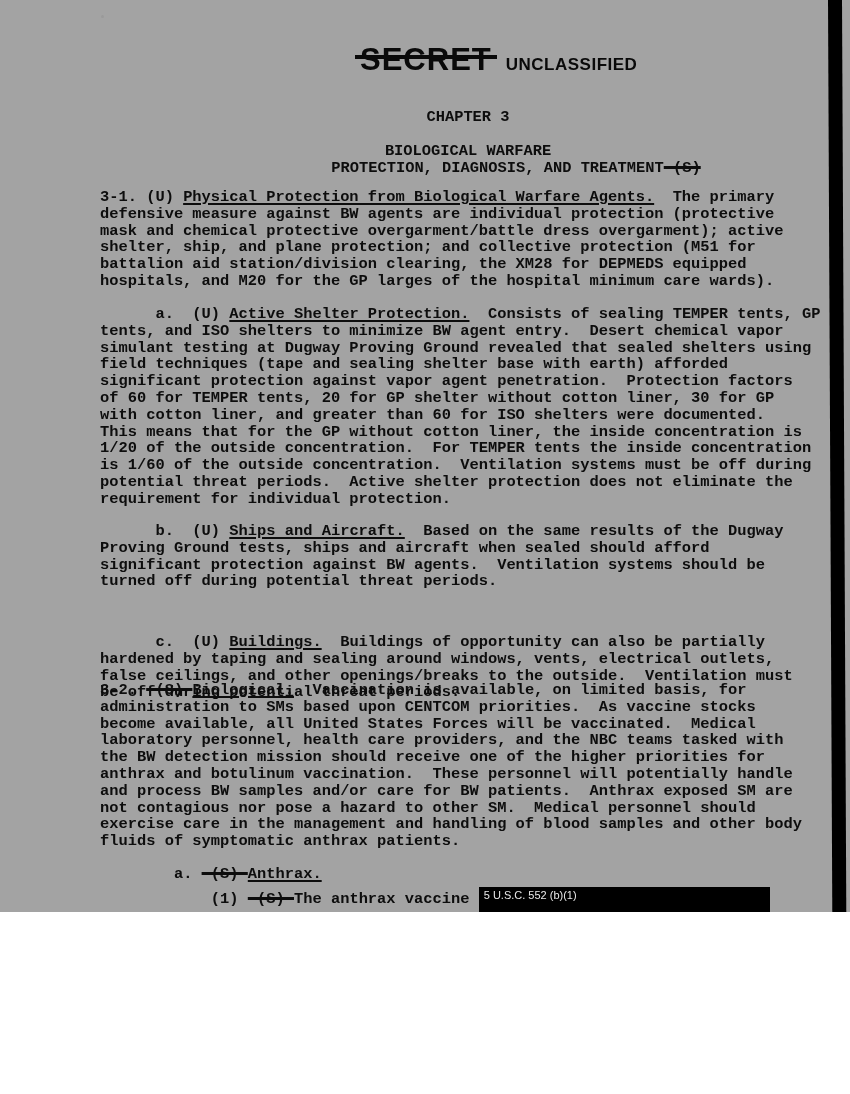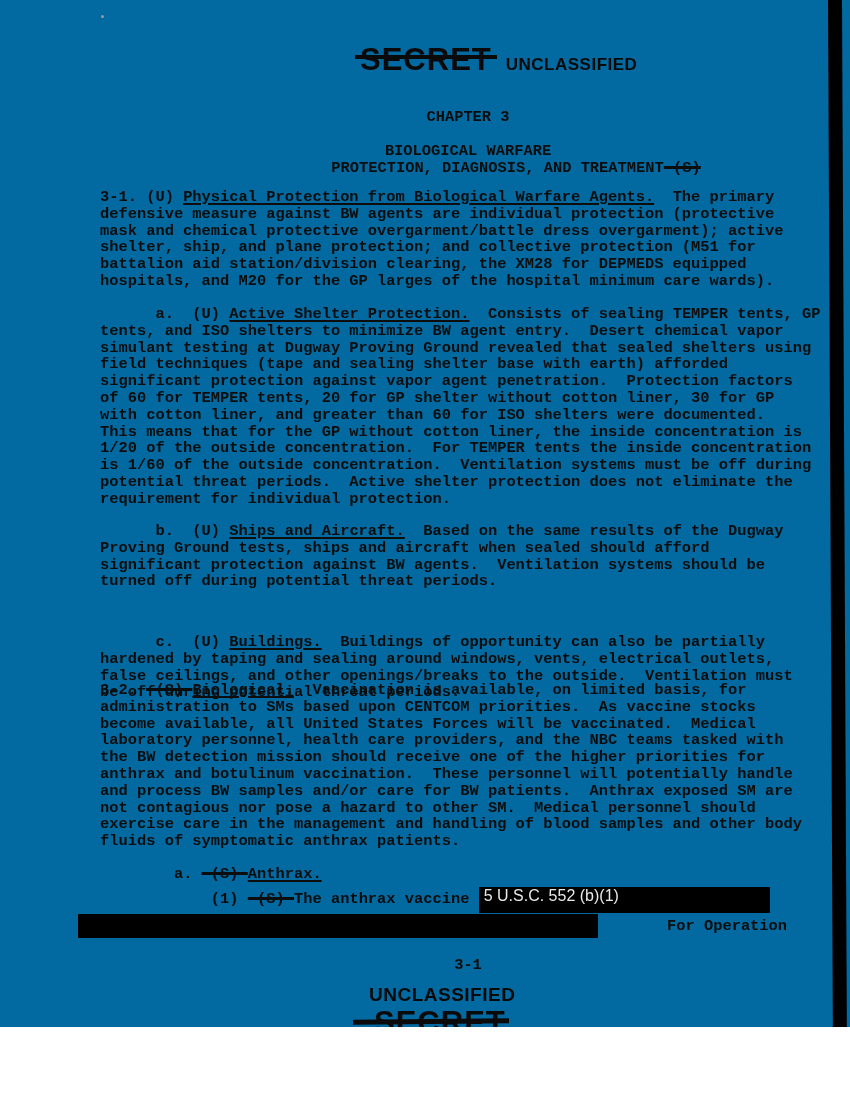--- a/index.html
+++ b/index.html
@@ -1,34 +1,34 @@
 <!DOCTYPE html>
 <html><head>
 <meta charset="utf-8">
 <style>
   html,body { margin:0; padding:0; background:#fff; }
   .page {
-    position:relative; width:850px; height:1027px; background:#0369a1;
+    position:relative; width:850px; height:912px; background:#a3a3a3;
     overflow:hidden; color:#0d0d0d;
     font-family:"Liberation Mono", monospace; font-weight:bold;
   }
   .mono { font-size:15.4px; line-height:16.8px; white-space:pre-wrap;padding-left:43px; }
   .para { position:absolute; left:57px; width:748px; }
   .uh { text-decoration:underline; text-decoration-thickness:1.6px; text-underline-offset:2px; }
   .struck { text-decoration:line-through; text-decoration-thickness:2.6px; }
   .stamp { font-family:"Liberation Sans", sans-serif; font-weight:bold; color:#0a0a0a; }
   .hdr { position:absolute; top:42px; left:360px; display:flex; align-items:baseline; gap:14px; }
   .secret-top { position:relative; font-size:31px; letter-spacing:1px; }
   .secret-top .strikeline { position:absolute; left:-5px; right:-5px; top:13px; height:4px; background:#0a0a0a; }
   .unclass-top { font-size:17px; letter-spacing:0.5px; }
   .centerline { position:absolute; left:0; width:850px; text-align:center; }
   .flexline { position:absolute; left:57px; top:891px; width:670px; display:flex; align-items:flex-start; }
   .bar1 { flex:1 1 auto; height:26px; margin-top:-4px; background:#000; }
   .bar1 .redtxt { font-family:"Liberation Sans", sans-serif; font-weight:normal; color:#e8e8e8;
-                  font-size:16px; line-height:17px; padding-left:5px; white-space:nowrap; }
+                  font-size:11px; line-height:17px; padding-left:5px; white-space:nowrap; }
   .bar2 { position:absolute; left:78px; top:914px; width:520px; height:24px; background:#000; }
   .foroper { position:absolute; left:624px; top:918px; }
   .pgnum { position:absolute; top:957px; }
   .unclass-bot { position:absolute; top:984px; left:369px; font-size:19px; letter-spacing:0.5px; }
   .secret-bot { position:absolute; top:1005px; left:374px; font-size:31px; letter-spacing:1px; }
   .secret-bot .strikeline { position:absolute; left:-21px; right:-3px; top:14px; height:5px; background:#0a0a0a; transform:rotate(-0.6deg); }
   .artifacts { position:absolute; inset:0; pointer-events:none; }
   .dot { position:absolute; left:101px; top:15px; width:3px; height:3px; background:#9a9a9a; border-radius:50%; }
 </style>
 </head>

